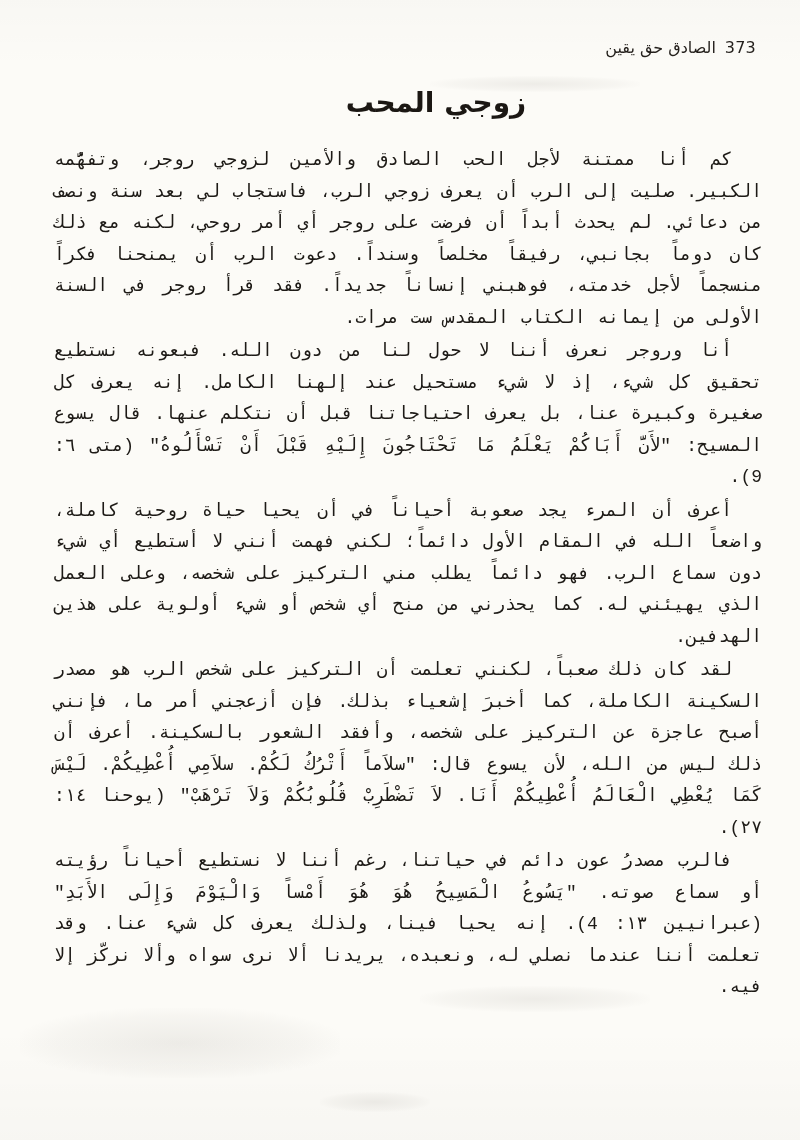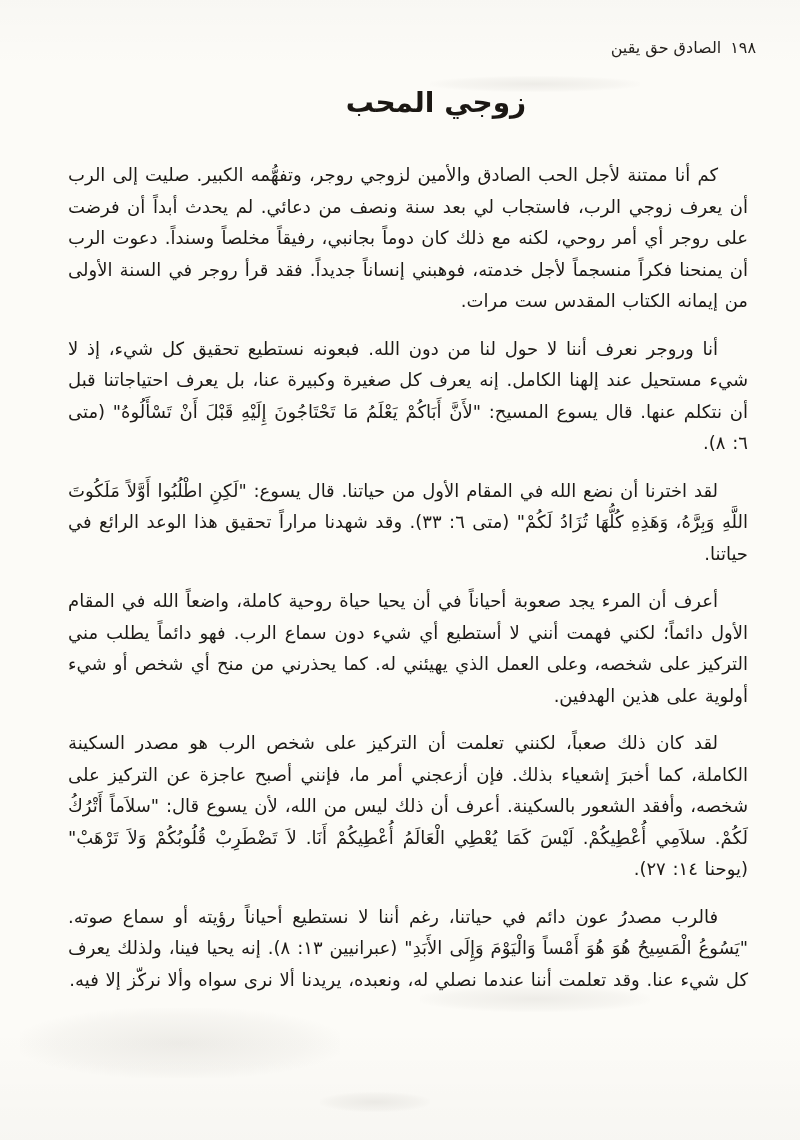--- a/index.html
+++ b/index.html
@@ -47,55 +47,55 @@
     top: 143px;
     right: 36px;
     width: 712px;
     direction: rtl;
     text-align: justify;
     font-size: 18px;
     line-height: 31.5px;
     color: #1d1a16;
   }
   .page-body p {
-    margin: 16px;
+    margin: 2px;
     padding: 0;
     text-indent: 30px;
     word-spacing: 1px;
+    font-family: Liberation Mono, monospace;
   }
   
   .smudge {
     position: absolute;
     pointer-events: none;
     background: radial-gradient(ellipse at center, rgba(110,104,94,0.10) 0%, rgba(110,104,94,0.04) 55%, rgba(110,104,94,0) 75%);
   }
   .smudge-a { top: 76px;  left: 430px; width: 210px; height: 16px; }
   .smudge-b { top: 1008px; left: 20px;  width: 320px; height: 70px; }
   .smudge-c { top: 1092px; left: 320px; width: 110px; height: 20px; }
   .smudge-d { top: 986px;  left: 420px; width: 230px; height: 26px; }
 </style>
 </head>
 <body>
 
 <div class="page">
 
   <div class="running-header">
-    <span>١٩٨</span>
+    <span>373</span>
     <span>الصادق حق يقين</span>
   </div>
 
   <h1 class="chapter-title">زوجي المحب</h1>
 
   <div class="page-body">
     <p>كم أنا ممتنة لأجل الحب الصادق والأمين لزوجي روجر، وتفهُّمه الكبير. صليت إلى الرب أن يعرف زوجي الرب، فاستجاب لي بعد سنة ونصف من دعائي. لم يحدث أبداً أن فرضت على روجر أي أمر روحي، لكنه مع ذلك كان دوماً بجانبي، رفيقاً مخلصاً وسنداً. دعوت الرب أن يمنحنا فكراً منسجماً لأجل خدمته، فوهبني إنساناً جديداً. فقد قرأ روجر في السنة الأولى من إيمانه الكتاب المقدس ست مرات.</p>
-    <p>أنا وروجر نعرف أننا لا حول لنا من دون الله. فبعونه نستطيع تحقيق كل شيء، إذ لا شيء مستحيل عند إلهنا الكامل. إنه يعرف كل صغيرة وكبيرة عنا، بل يعرف احتياجاتنا قبل أن نتكلم عنها. قال يسوع المسيح: "لأَنَّ أَبَاكُمْ يَعْلَمُ مَا تَحْتَاجُونَ إِلَيْهِ قَبْلَ أَنْ تَسْأَلُوهُ" (متى ٦: ٨).</p>
-    <p>لقد اخترنا أن نضع الله في المقام الأول من حياتنا. قال يسوع: "لَكِنِ اطْلُبُوا أَوَّلاً مَلَكُوتَ اللَّهِ وَبِرَّهُ، وَهَذِهِ كُلُّهَا تُزَادُ لَكُمْ" (متى ٦: ٣٣). وقد شهدنا مراراً تحقيق هذا الوعد الرائع في حياتنا.</p>
+    <p>أنا وروجر نعرف أننا لا حول لنا من دون الله. فبعونه نستطيع تحقيق كل شيء، إذ لا شيء مستحيل عند إلهنا الكامل. إنه يعرف كل صغيرة وكبيرة عنا، بل يعرف احتياجاتنا قبل أن نتكلم عنها. قال يسوع المسيح: "لأَنَّ أَبَاكُمْ يَعْلَمُ مَا تَحْتَاجُونَ إِلَيْهِ قَبْلَ أَنْ تَسْأَلُوهُ" (متى ٦: 9).</p>
     <p>أعرف أن المرء يجد صعوبة أحياناً في أن يحيا حياة روحية كاملة، واضعاً الله في المقام الأول دائماً؛ لكني فهمت أنني لا أستطيع أي شيء دون سماع الرب. فهو دائماً يطلب مني التركيز على شخصه، وعلى العمل الذي يهيئني له. كما يحذرني من منح أي شخص أو شيء أولوية على هذين الهدفين.</p>
     <p>لقد كان ذلك صعباً، لكنني تعلمت أن التركيز على شخص الرب هو مصدر السكينة الكاملة، كما أخبرَ إشعياء بذلك. فإن أزعجني أمر ما، فإنني أصبح عاجزة عن التركيز على شخصه، وأفقد الشعور بالسكينة. أعرف أن ذلك ليس من الله، لأن يسوع قال: "سلاَماً أَتْرُكُ لَكُمْ. سلاَمِي أُعْطِيكُمْ. لَيْسَ كَمَا يُعْطِي الْعَالَمُ أُعْطِيكُمْ أَنَا. لاَ تَضْطَرِبْ قُلُوبُكُمْ وَلاَ تَرْهَبْ" (يوحنا ١٤: ٢٧).</p>
-    <p>فالرب مصدرُ عون دائم في حياتنا، رغم أننا لا نستطيع أحياناً رؤيته أو سماع صوته. "يَسُوعُ الْمَسِيحُ هُوَ هُوَ أَمْساً وَالْيَوْمَ وَإِلَى الأَبَدِ" (عبرانيين ١٣: ٨). إنه يحيا فينا، ولذلك يعرف كل شيء عنا. وقد تعلمت أننا عندما نصلي له، ونعبده، يريدنا ألا نرى سواه وألا نركّز إلا فيه.</p>
+    <p>فالرب مصدرُ عون دائم في حياتنا، رغم أننا لا نستطيع أحياناً رؤيته أو سماع صوته. "يَسُوعُ الْمَسِيحُ هُوَ هُوَ أَمْساً وَالْيَوْمَ وَإِلَى الأَبَدِ" (عبرانيين ١٣: 4). إنه يحيا فينا، ولذلك يعرف كل شيء عنا. وقد تعلمت أننا عندما نصلي له، ونعبده، يريدنا ألا نرى سواه وألا نركّز إلا فيه.</p>
   </div>
 
   <div class="smudge smudge-a"></div>
   <div class="smudge smudge-b"></div>
   <div class="smudge smudge-c"></div>
   <div class="smudge smudge-d"></div>
 
 </div>
 
 </body></html>

